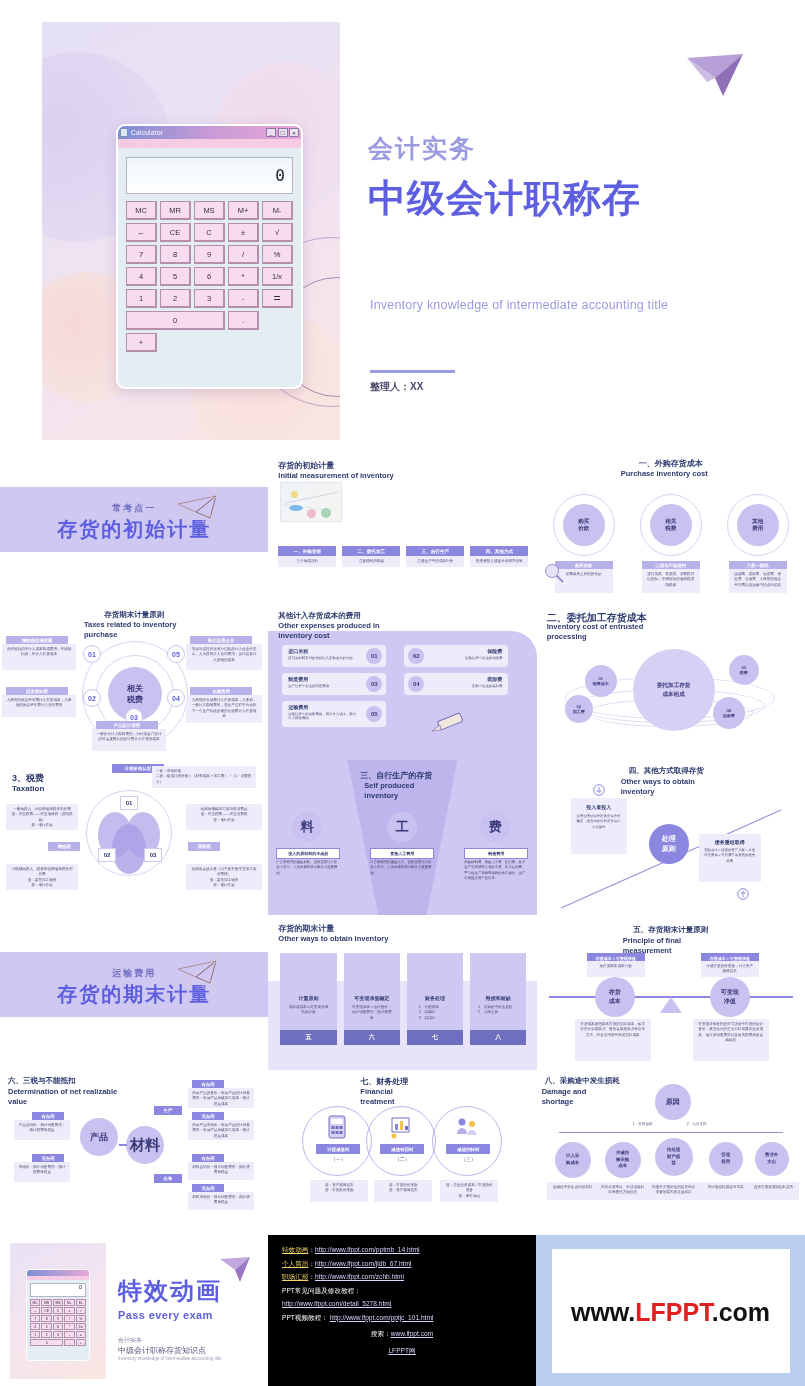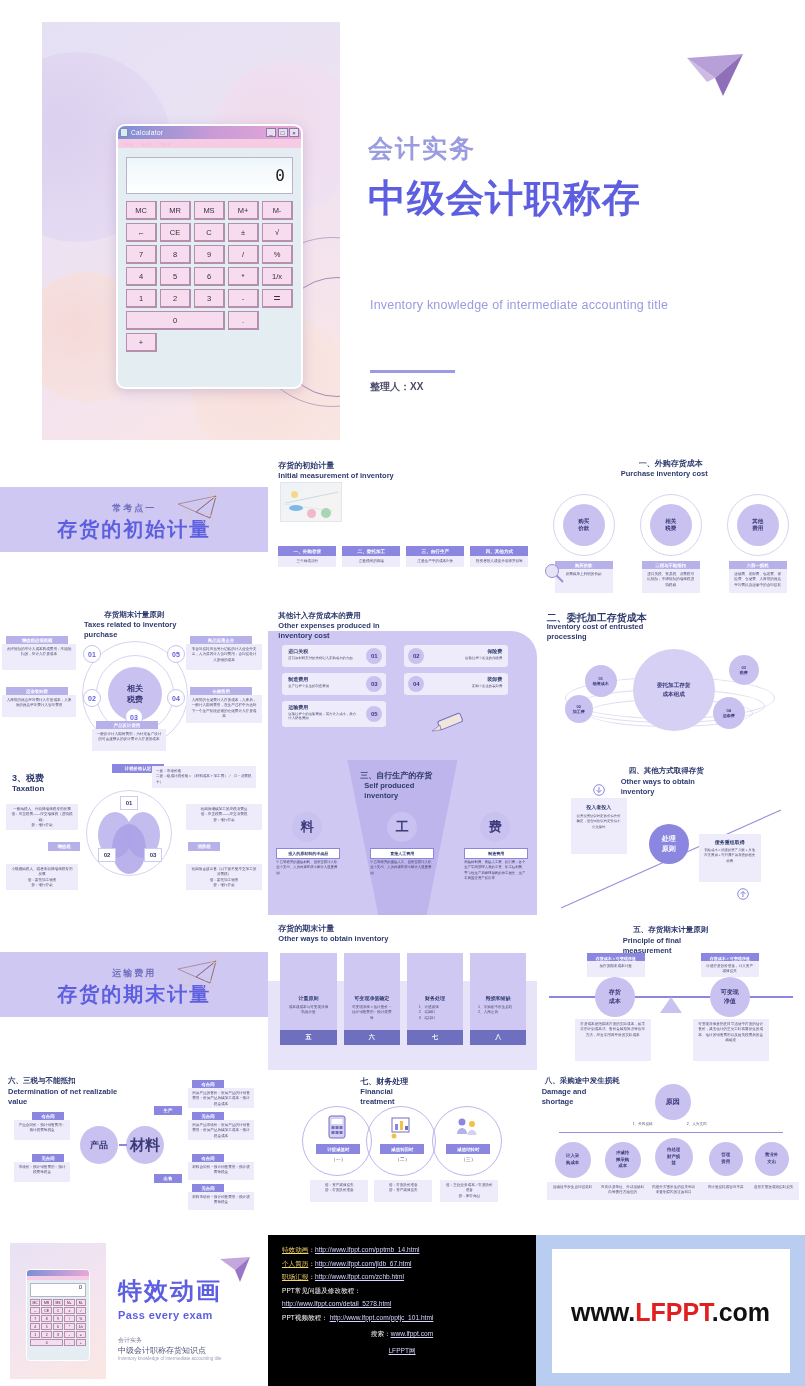--- a/index.html
+++ b/index.html
@@ -552,21 +552,21 @@
         <div class="note" style="position:absolute;left:156px;top:104px;width:76px;height:42px;">可变现净值是指在日常活动中存货的估计售价，减去估计的至完工时将要发生的成本、估计的销售费用以及相关税费后的金额确定</div>
       </div>
     </div>
 
     <div class="row">
 
       <div class="cell">
         <div class="s-title" style="left:8px;top:6px;font-size:7.5px;">六、三税与不能抵扣</div>
         <div class="s-en" style="position:absolute;left:8px;top:17px;width:112px;">Determination of net realizable value</div>
 
-        <div class="circ" style="position:absolute;left:80px;top:56px;width:38px;height:38px;font-size:9px;">产品</div>
+        <div class="circ" style="position:absolute;left:80px;top:48px;width:38px;height:38px;font-size:9px;">产品</div>
         <div class="circ" style="position:absolute;left:126px;top:56px;width:38px;height:38px;font-size:15px;">材料</div>
         <div style="position:absolute;left:119px;top:74px;width:8px;height:1.5px;background:#8b87e0;"></div>
 
         <div class="chip2" style="position:absolute;left:32px;top:42px;width:32px;background:#8b87e0;">有合同</div>
         <div class="note" style="position:absolute;left:14px;top:50px;width:56px;height:20px;">产品合同价－预计销售费用－预计税费等税金</div>
         <div class="chip2" style="position:absolute;left:32px;top:84px;width:32px;background:#8b87e0;">无合同</div>
         <div class="note" style="position:absolute;left:14px;top:92px;width:56px;height:20px;">市场价－预计销售费用－预计税费等税金</div>
 
         <div class="chip2" style="position:absolute;left:154px;top:36px;width:28px;background:#8b87e0;">生产</div>
         <div class="chip2" style="position:absolute;left:192px;top:10px;width:32px;background:#8b87e0;">有合同</div>

